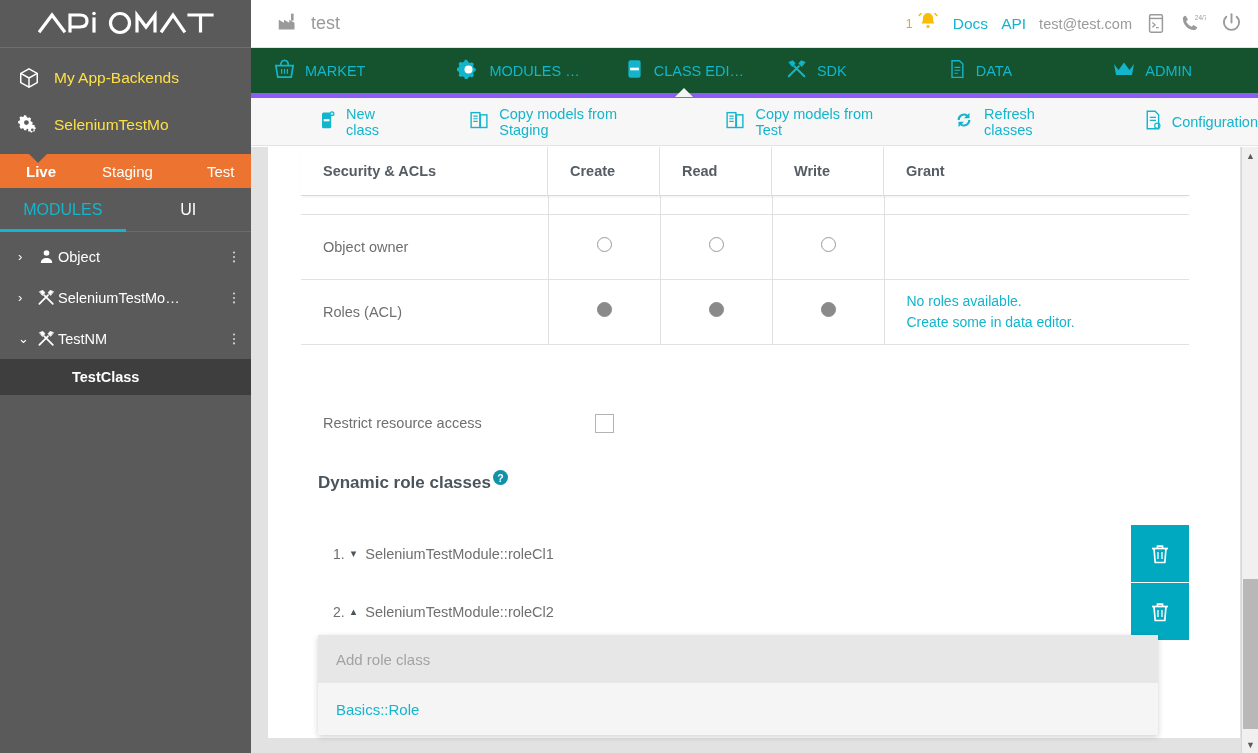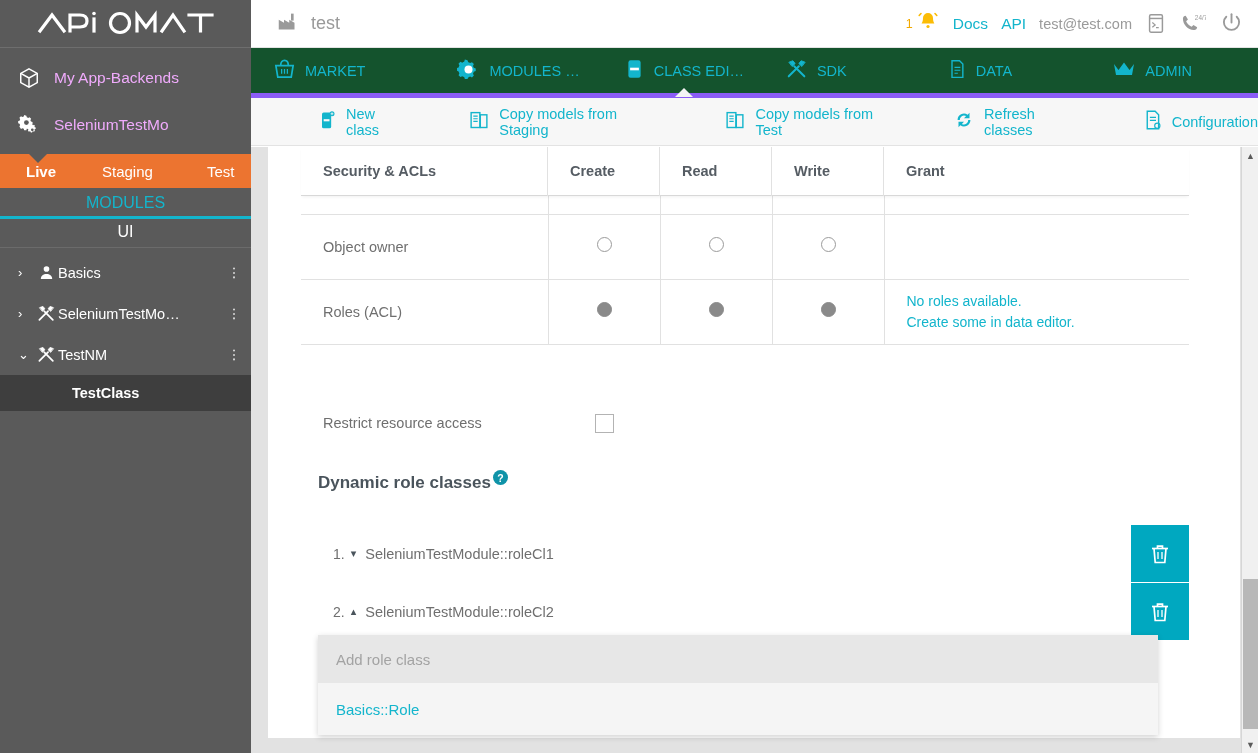--- a/index.html
+++ b/index.html
@@ -18,21 +18,21 @@
     background: #5a5a5a;
   }
   .logo-area {
     height: 48px; display: flex; align-items: center; justify-content: center;
     border-bottom: 1px solid #6e6e6e;
   }
   .nav-main { padding: 6px 0 6px 0; }
   .nav-main-item {
     display: flex; align-items: center; gap: 13px;
     height: 47px; padding-left: 17px;
-    color: #f0abfc; font-size: 15.5px; cursor: pointer;
+    color: #fde047; font-size: 15.5px; cursor: pointer;
   }
   .nav-main-item .ico { width: 24px; display:flex; align-items:center; justify-content:center; }
 
   .env-bar {
     position: relative;
     height: 34px; background: #ec7430; display: flex; align-items: center;
   }
   .env-bar .caret-up {
     position: absolute; top: 0; left: 29px;
     width: 0; height: 0; border-left: 9px solid transparent;
@@ -40,21 +40,21 @@
   }
   .env-item {
     color: #ffffff; font-size: 15px; cursor: pointer;
     padding: 0 12px;
   }
   .env-item.active { font-weight: bold; }
   .env-live   { margin-left: 14px; }
   .env-staging{ margin-left: 22px; }
   .env-test   { margin-left: 30px; }
 
-  .sub-tabs { display: flex; height: 60px; position: relative; border-bottom: 1px solid #6b6b6b; flex-direction: column;}
+  .sub-tabs { display: flex; height: 44px; position: relative; border-bottom: 1px solid #6b6b6b;}
   .sub-tab {
     flex: 1; display: flex; align-items: center; justify-content: center;
     font-size: 16px; cursor: pointer; color: #ffffff; position: relative;
   }
   .sub-tab.active { color: #13b5cc; }
   .sub-tab.active::after {
     content: ""; position: absolute; left: 0; right: 0; bottom: -1px;
     height: 3px; background: #13b5cc;
   }
 
@@ -283,21 +283,21 @@
     <div class="tree">
 
       <div class="tree-row">
         <span class="chev">›</span>
         <span class="mico">
           <svg width="17" height="17" viewBox="0 0 24 24" fill="#ffffff">
             <circle cx="12" cy="7" r="4"></circle>
               <path d="M4 21c0-4.4 3.6-7 8-7s8 2.6 8 7z"></path>
           </svg>
         </span>
-        <span class="tlabel">Basics</span>
+        <span class="tlabel">Object</span>
         <span class="dots">⋮</span>
       </div>
 
       <div class="tree-row">
         <span class="chev">›</span>
         <span class="mico">
           <svg width="19" height="19" viewBox="0 0 24 24" fill="none" stroke="#ffffff" stroke-width="2.2" stroke-linecap="round">
             <path d="M3 20 L14 9"></path>
               <path d="M20 20 L9 9"></path>
             <path d="M3.5 4.5 L7.5 3 L10 6 L7 9 Z" fill="#ffffff" stroke-width="1"></path>

